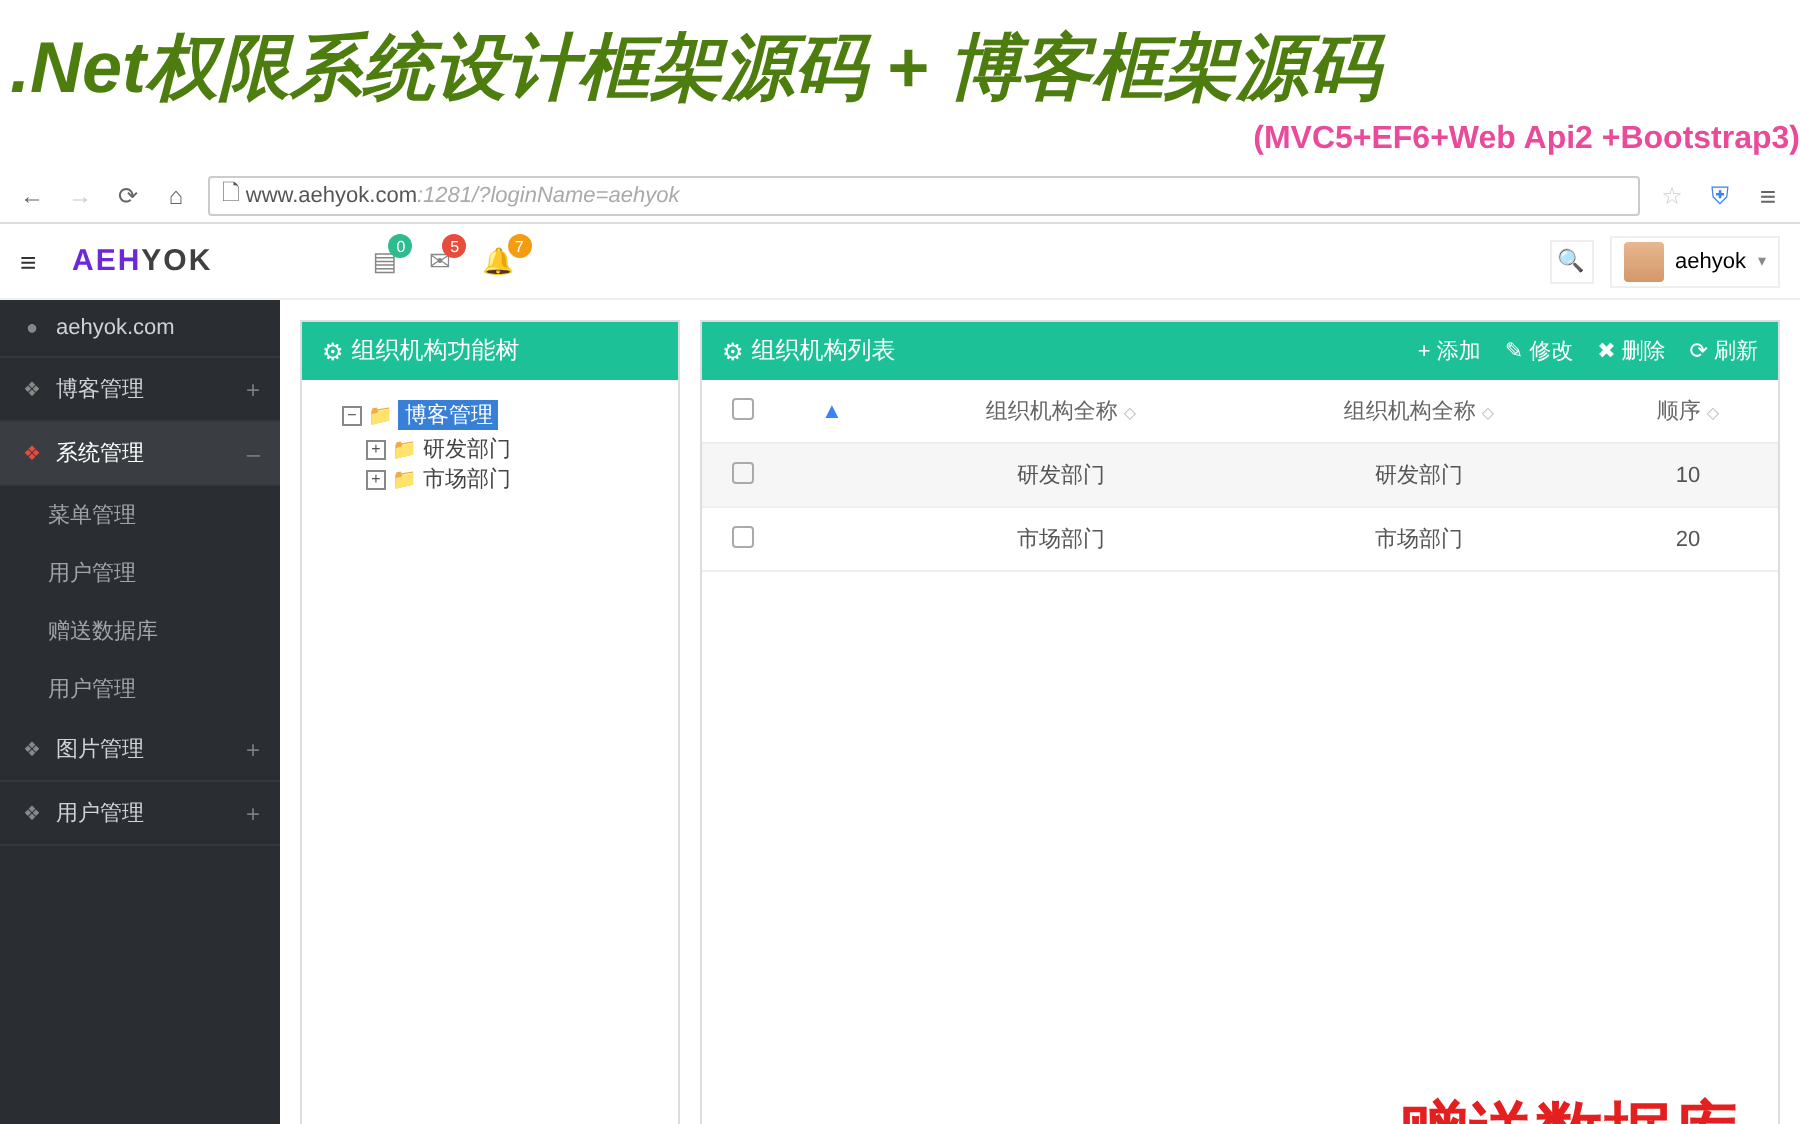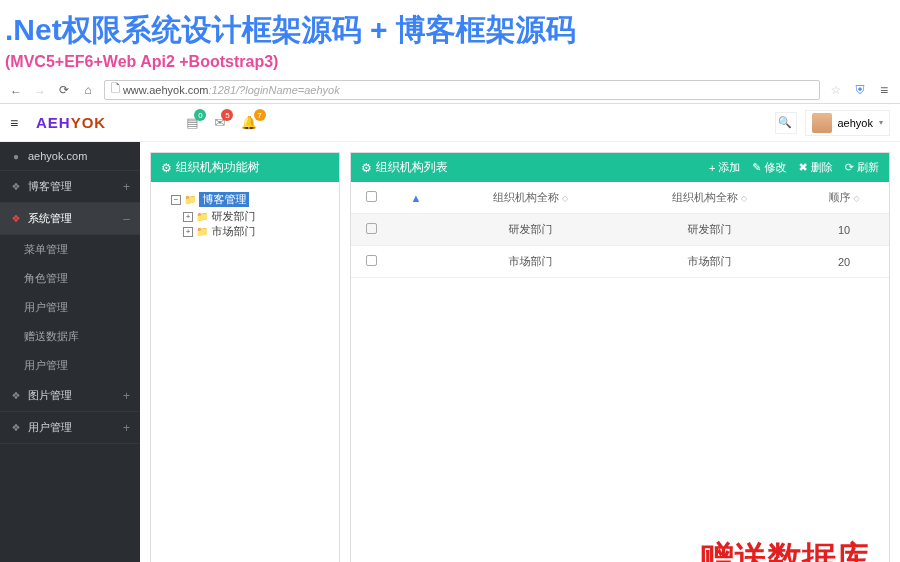--- a/index.html
+++ b/index.html
@@ -1,36 +1,36 @@
 <!DOCTYPE html>
 <html><head>
 <meta charset="utf-8">
 <style>
 * { box-sizing: border-box; margin: 0; padding: 0; }
 body { font-family: Arial, "Microsoft YaHei", sans-serif; font-size: 12px; background: #fff; width: 900px; height: 562px; overflow: hidden; }
 
 
 .banner { padding: 10px 0 5px 5px; }
-.banner-title { font-size: 30px; font-weight: bold; color: #3b82f6; font-family: "Microsoft YaHei", sans-serif; }
-.banner-sub { font-size: 16px; font-weight: bold; color: #e94b9a; margin-top: 2px; }
+.banner-title { font-size: 36px; font-weight: bold; color: #4d7c0f; font-family: "Microsoft YaHei", sans-serif; font-style: italic; }
+.banner-sub { font-size: 16px; font-weight: bold; color: #e94b9a; margin-top: 2px; text-align: right; }
 
 
 .browser-bar { height: 28px; display: flex; align-items: center; border-bottom: 1px solid #ddd; padding: 0 8px; gap: 8px; }
 .bb-icon { width: 16px; height: 16px; display: inline-flex; align-items: center; justify-content: center; color: #666; font-size: 12px; }
 .url-box { flex: 1; height: 20px; border: 1px solid #ccc; border-radius: 2px; display: flex; align-items: center; padding: 0 6px; font-size: 11px; color: #555; }
 .url-box .dim { color: #aaa; font-style: italic; }
 .bb-shield { color: #3b82f6; }
 .bb-menu { font-size: 14px; }
 
 
 .app-header { height: 38px; display: flex; align-items: center; padding: 0 10px; border-bottom: 1px solid #eee; }
 .hamburger { width: 18px; font-size: 14px; color: #333; margin-right: 8px; }
 .brand { font-size: 15px; font-weight: bold; letter-spacing: 1px; }
 .brand-a { color: #6d28d9; }
-.brand-y { color: #c2410c; text-align: center; }
+.brand-y { color: #404040; text-align: center; }
 .header-icons { display: flex; gap: 16px; margin-left: 80px; align-items: center; }
 .hi { position: relative; color: #888; font-size: 13px; }
 .hi .badge { position: absolute; top: -6px; right: -8px; min-width: 12px; height: 12px; border-radius: 6px; font-size: 8px; color: #fff; display: flex; align-items: center; justify-content: center; padding: 0 2px; }
 .b-green { background: #2dbc8d; }
 .b-red { background: #e74c3c; }
 .b-orange { background: #f39c12; }
 .header-right { margin-left: auto; display: flex; align-items: center; gap: 8px; }
 .search-btn { width: 22px; height: 22px; border: 1px solid #eee; display: flex; align-items: center; justify-content: center; color: #bbb; font-size: 11px; }
 .user-chip { display: flex; align-items: center; gap: 6px; border: 1px solid #eee; padding: 2px 6px; font-size: 11px; }
 .avatar { width: 20px; height: 20px; background: linear-gradient(#e8b890,#d4976a); border-radius: 2px; }
@@ -126,21 +126,20 @@
         <span class="sb-icon">❖</span>
         <span>博客管理</span>
         <span class="plus">+</span>
       </div>
       <div class="sb-item active">
         <span class="sb-icon">❖</span>
         <span>系统管理</span>
         <span class="plus">–</span>
       </div>
       <div class="sb-sub">菜单管理</div>
-      <div class="sb-sub">角色管理</div>
       <div class="sb-sub">用户管理</div>
       <div class="sb-sub">赠送数据库</div>
       <div class="sb-sub">用户管理</div>
       <div class="sb-item">
         <span class="sb-icon">❖</span>
         <span>图片管理</span>
         <span class="plus">+</span>
       </div>
       <div class="sb-item">
         <span class="sb-icon">❖</span>

